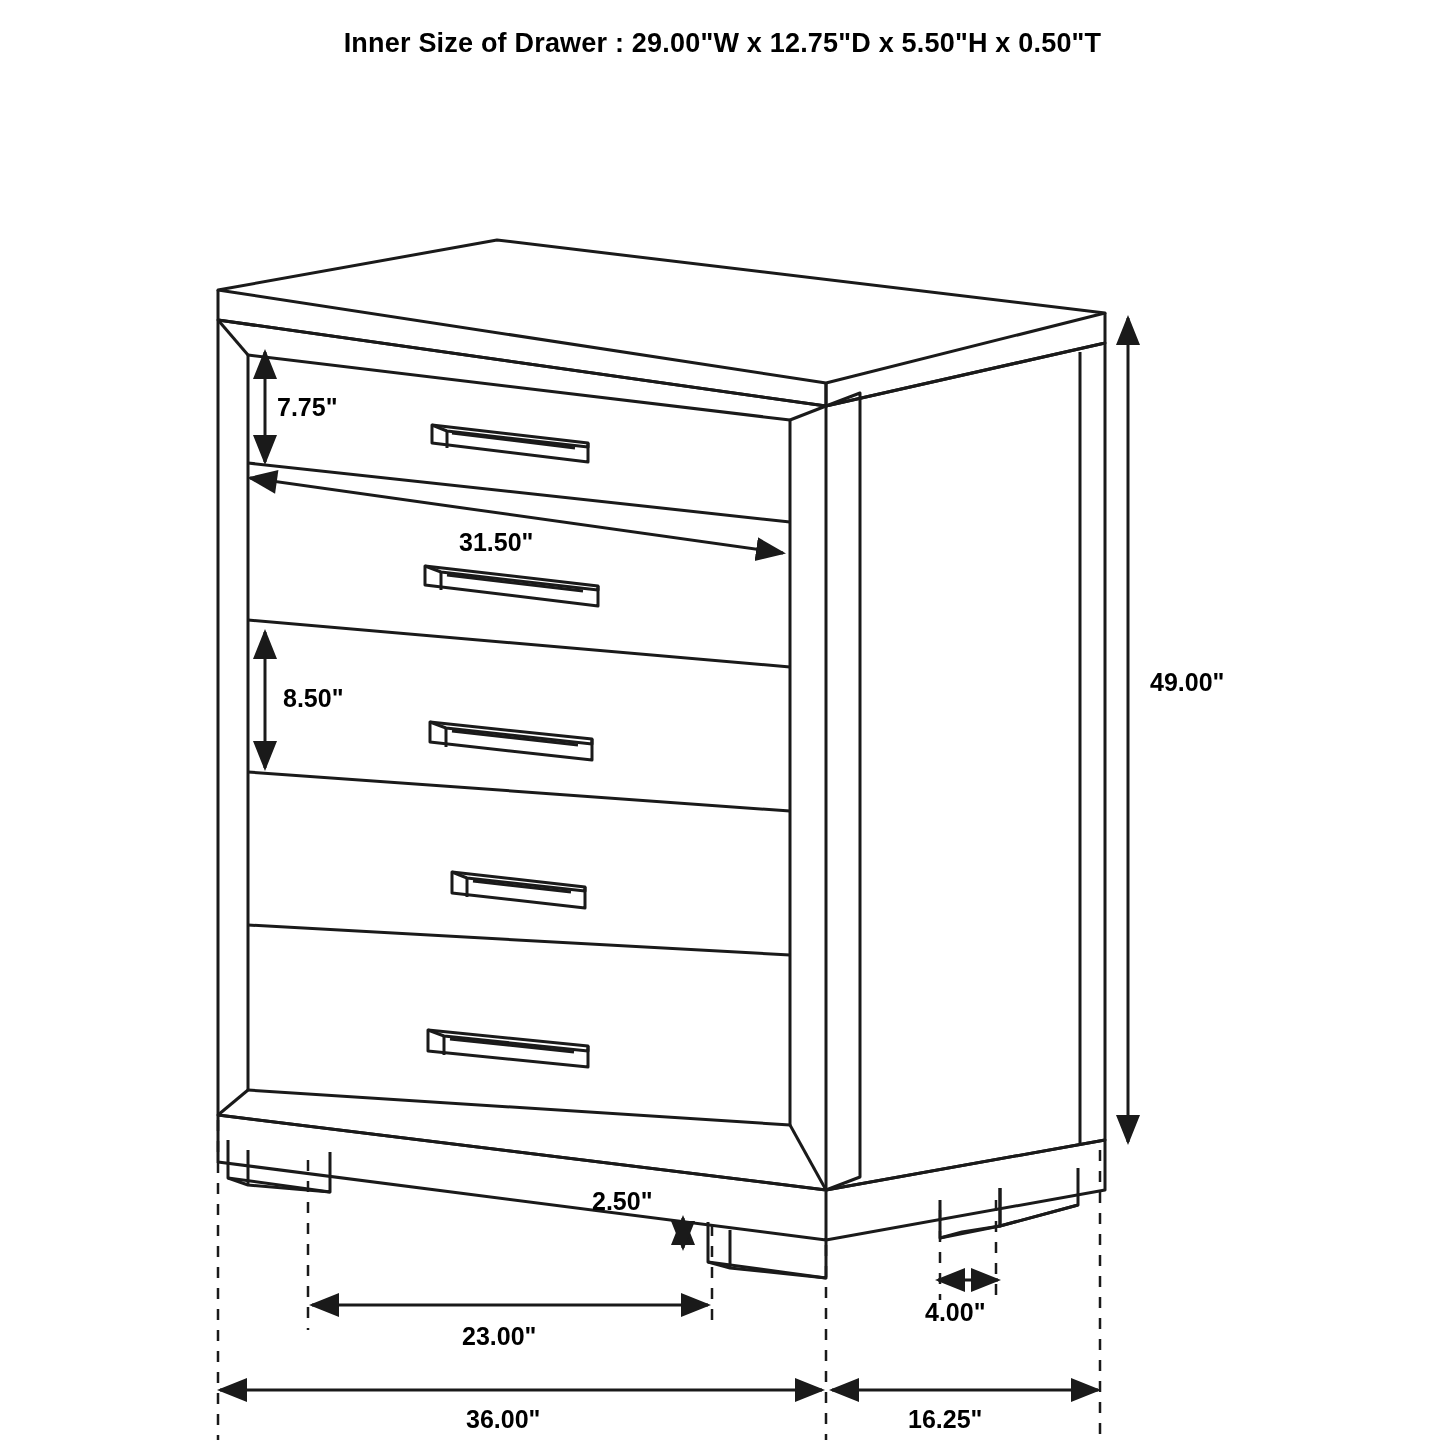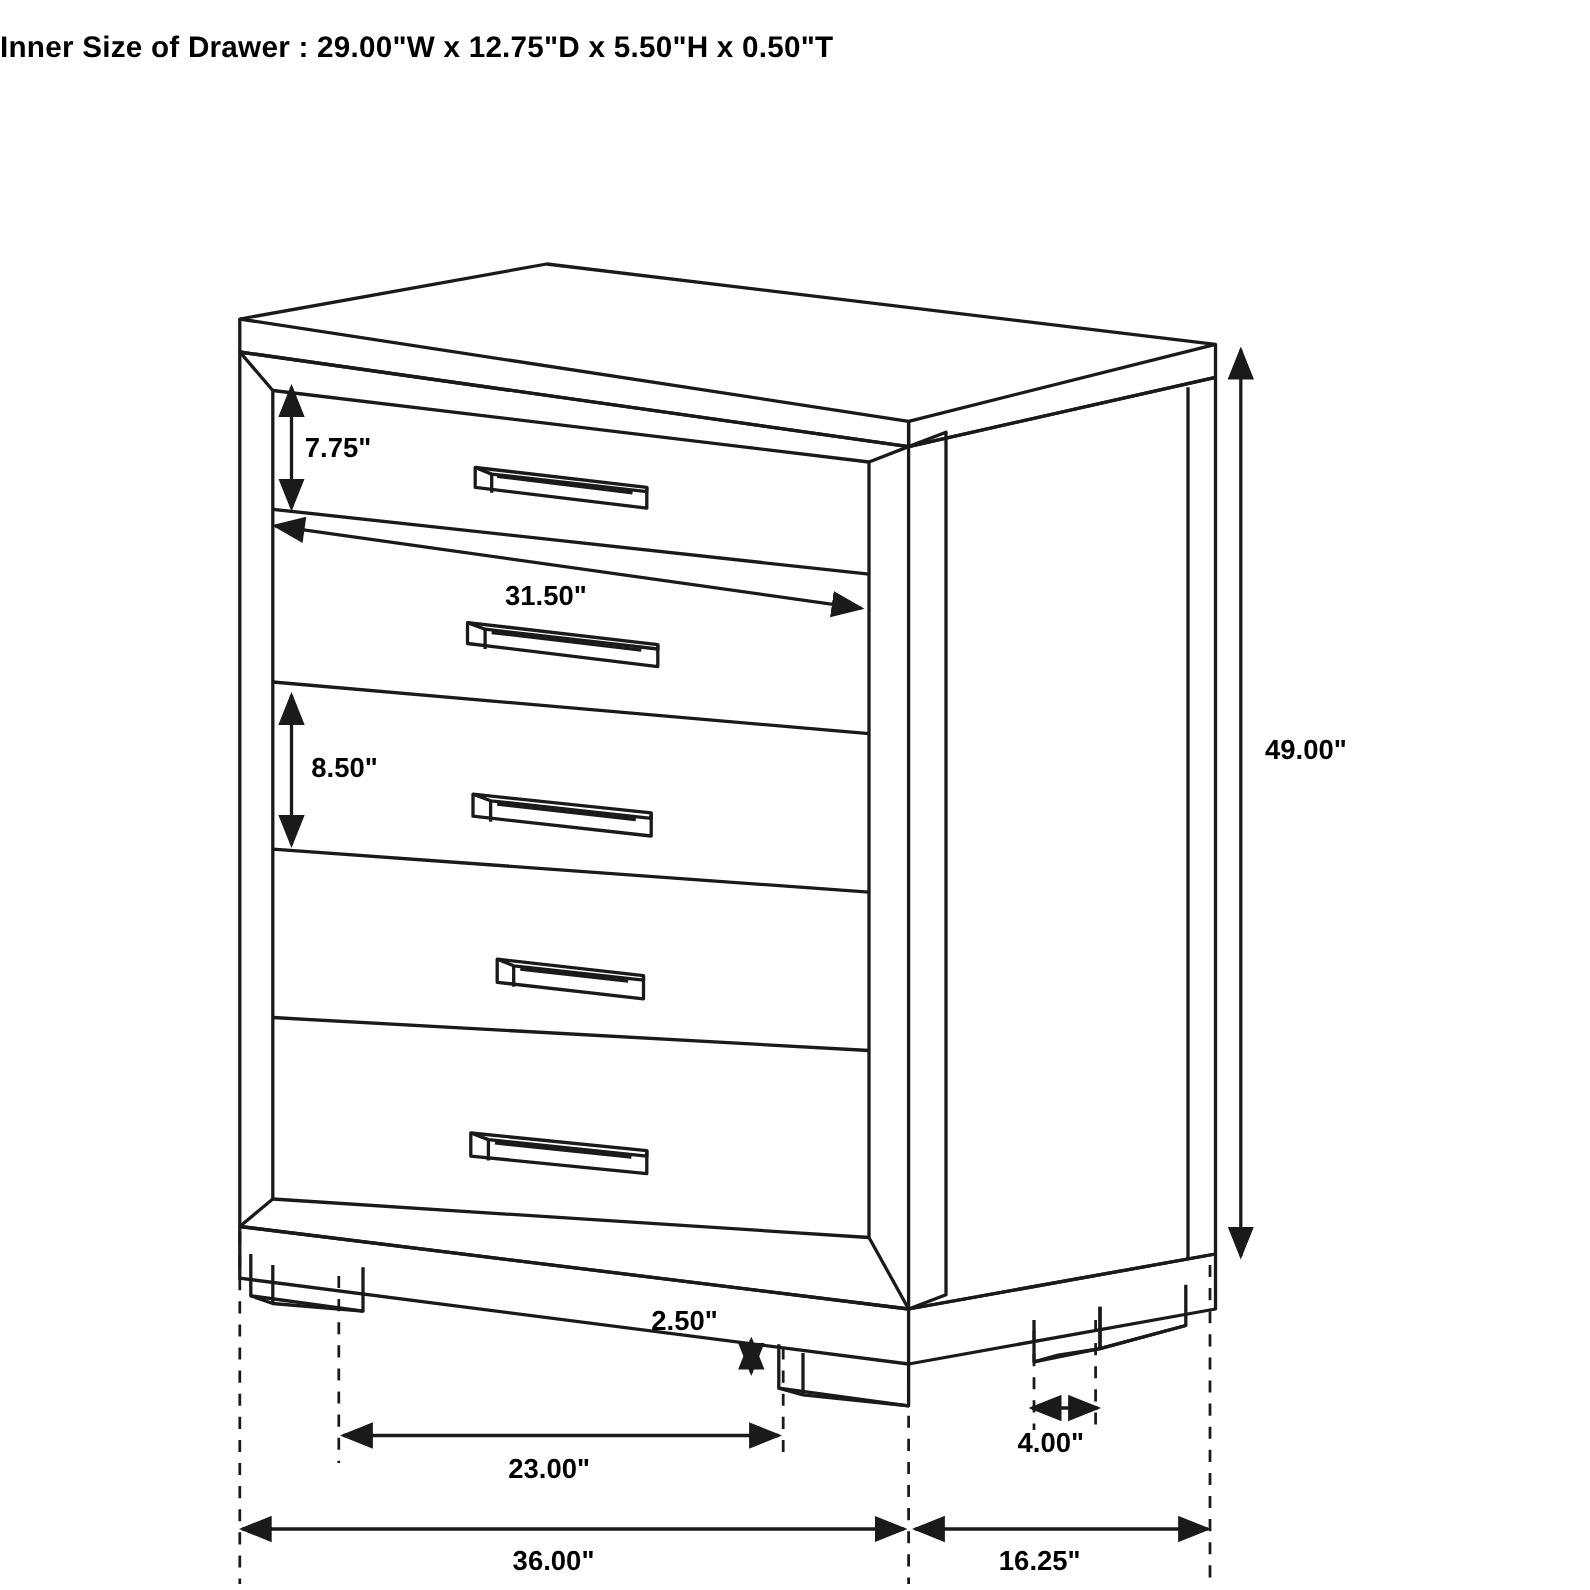--- a/index.html
+++ b/index.html
@@ -16,20 +16,21 @@
   #diagram-root {
     position: relative;
     width: 1445px;
     height: 1445px;
   }
   .title {
     position: absolute;
     top: 28px;
     left: 0;
     width: 1445px;
+    text-align: center;
     font-size: 27px;
     font-weight: bold;
     color: #000000;
     letter-spacing: 0.2px;
   }
   svg.drawing {
     position: absolute;
     top: 0;
     left: 0;
     width: 1445px;

